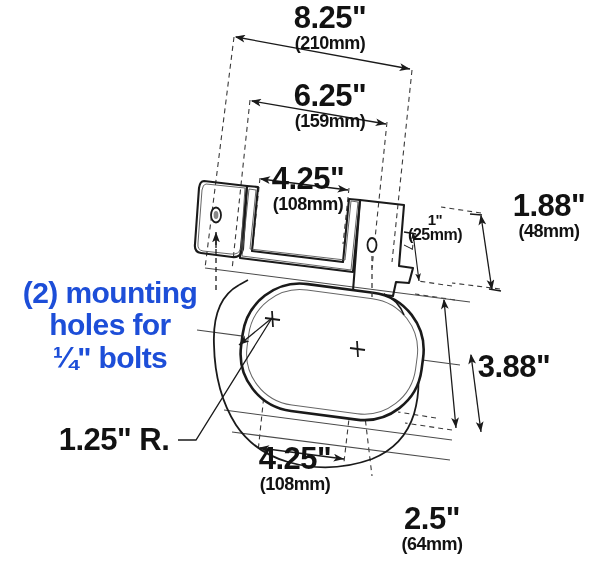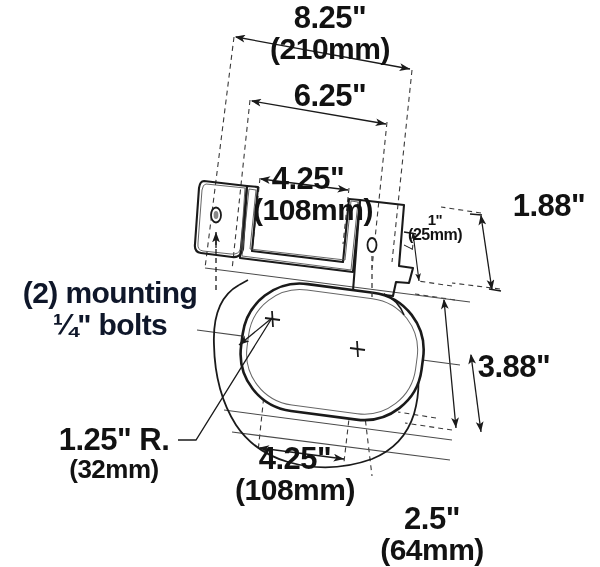--- a/index.html
+++ b/index.html
@@ -39,30 +39,30 @@
     -webkit-font-smoothing: antialiased;
   }
   .dim-label .primary {
     display: block;
     font-size: 31px;
     font-weight: 700;
     letter-spacing: -0.5px;
   }
   .dim-label .metric {
     display: block;
-    font-size: 30px;
+    font-size: 18px;
     font-weight: 700;
     letter-spacing: -0.5px;
   }
   .dim-label.small .primary { font-size: 15px; }
   .dim-label.small .metric  { font-size: 16px; }
 
   .note-block {
     position: absolute;
-    color: #0f172a;
+    color: #1d4ed8;
     font-size: 30px;
     font-weight: 700;
     line-height: 1.08;
     text-align: center;
     letter-spacing: -0.6px;
     white-space: nowrap;
   }
   .note-block span { display: block; }
 
   .radius-label {
@@ -251,53 +251,55 @@
     </g>
   </svg>
 
   <div class="dim-label" style="left:240px; top:2px; width:180px;">
     <span class="primary">8.25"</span>
     <span class="metric">(210mm)</span>
   </div>
 
   <div class="dim-label" style="left:245px; top:80px; width:170px;">
     <span class="primary">6.25"</span>
+    <span class="metric">(159mm)</span>
   </div>
 
   <div class="dim-label" style="left:253px; top:163px; width:110px;">
     <span class="primary">4.25"</span>
     <span class="metric">(108mm)</span>
   </div>
 
   <div class="dim-label small" style="left:407px; top:212px; width:56px;">
     <span class="primary">1"</span>
     <span class="metric">(25mm)</span>
   </div>
 
   <div class="dim-label" style="left:500px; top:190px; width:98px;">
     <span class="primary">1.88"</span>
+    <span class="metric">(48mm)</span>
   </div>
 
   <div class="dim-label" style="left:459px; top:351px; width:110px;">
     <span class="primary">3.88"</span>
   </div>
 
   <div class="dim-label" style="left:220px; top:443px; width:150px;">
     <span class="primary">4.25"</span>
     <span class="metric">(108mm)</span>
   </div>
 
   <div class="dim-label" style="left:372px; top:503px; width:120px;">
     <span class="primary">2.5"</span>
     <span class="metric">(64mm)</span>
   </div>
 
   <div class="radius-label" style="left:44px; top:424px; width:140px;">
     <span class="primary">1.25" R.</span>
-    <span class="metric">(32mm)</span>
   </div>
 
   <div class="note-block" style="left:2px; top:277px; width:216px;">
     <span>(2) mounting</span>
+    <span>holes for</span>
     <span>¼" bolts</span>
   </div>
 
 </div>
 
 </body></html>

